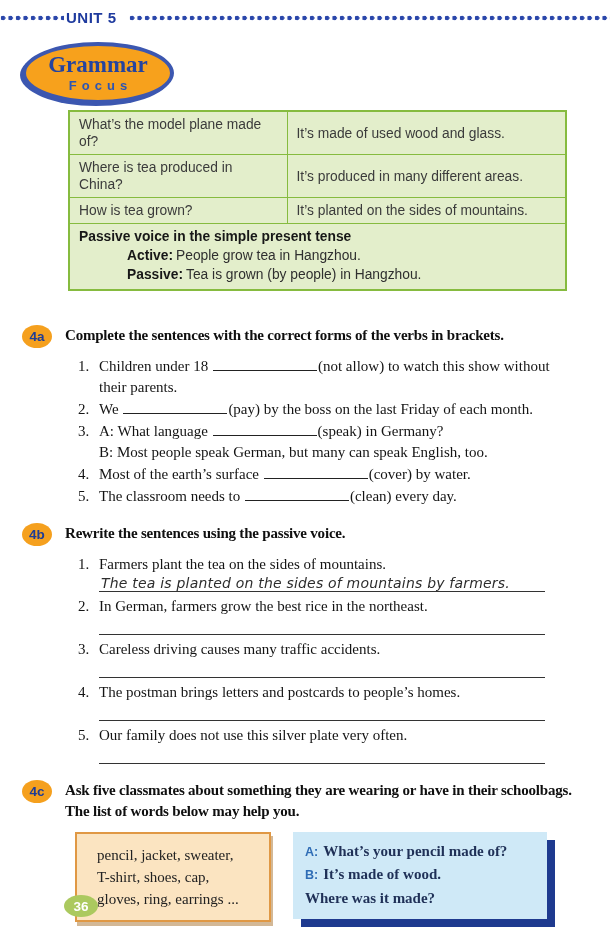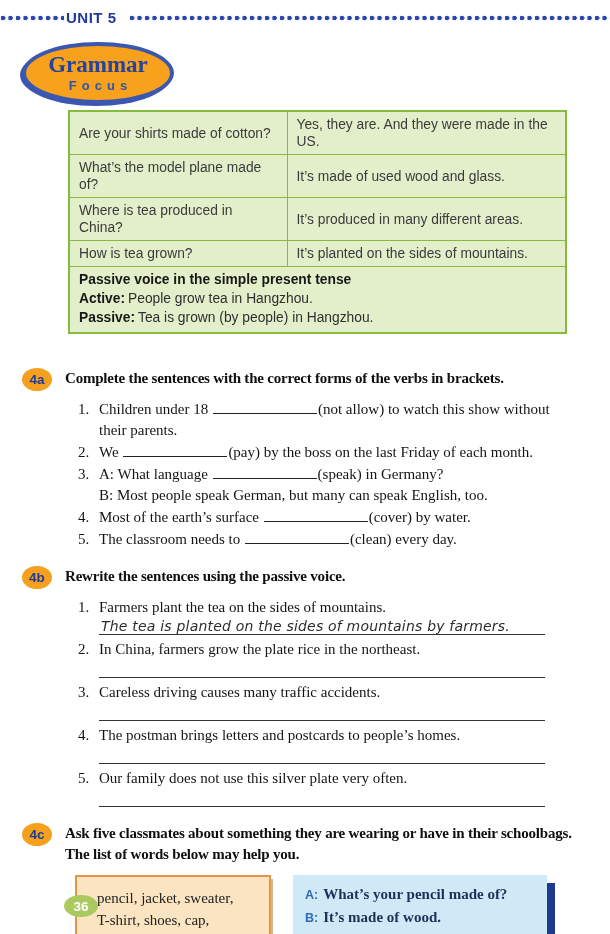--- a/index.html
+++ b/index.html
@@ -37,21 +37,21 @@
   .grammar-table {
     margin:6px 0 0 68px; width:499px; border-collapse:collapse;
     font-family:"Liberation Sans", sans-serif; font-size:13.8px; color:#3b3b3b;
     border:2px solid #86bb3f;
   }
   .grammar-table td { background:#e3eecb; border:1.5px solid #86bb3f; padding:4px 9px; line-height:17px; }
   .q-cell { width:218px; }
   .note-cell { padding:5px 9px 7px; color:#2f2f2f; }
   .note-title { font-weight:bold; color:#171717; margin-bottom:1px; }
   .note-line { line-height:1.4; }
-  .note-line b { color:#171717; margin-right:3px; }
+  .note-line b { color:#171717; margin-right:3px;margin-left:48px; }
 
   
   .exercise { position:relative; padding-left:65px; padding-right:17px; }
   .ex-4a { margin-top:34px; }
   .ex-4b { margin-top:16px; }
   .ex-4c { margin-top:14px; }
   .sec-badge {
     position:absolute; left:22px; top:0; width:30px; height:23px;
     background:#f5a01e; border-radius:50%;
     display:flex; align-items:center; justify-content:center;
@@ -112,24 +112,20 @@
     <span class="dots dots-right"></span>
   </header>
 
   <div class="gf-badge">
     <div class="gf-line1">Grammar</div>
     <div class="gf-line2">Focus</div>
   </div>
 
   <table class="grammar-table">
     <tbody>
-        <tr>
-          <td class="q-cell">Are your shirts made of cotton?</td>
-          <td class="a-cell">Yes, they are. And they were made in the US.</td>
-        </tr>
         <tr>
           <td class="q-cell">What’s the model plane made of?</td>
           <td class="a-cell">It’s made of used wood and glass.</td>
         </tr>
         <tr>
           <td class="q-cell">Where is tea produced in China?</td>
           <td class="a-cell">It’s produced in many different areas.</td>
         </tr>
         <tr>
           <td class="q-cell">How is tea grown?</td>
@@ -193,21 +189,21 @@
         <div class="gitem b-item">
           <div class="num">1.</div>
           <div class="ibody">
             <div class="iline">Farmers plant the tea on the sides of mountains.</div>
             <div class="answer-line filled"><span class="handwriting">The tea is planted on the sides of mountains by farmers.</span></div>
           </div>
         </div>
         <div class="gitem b-item">
           <div class="num">2.</div>
           <div class="ibody">
-            <div class="iline">In China, farmers grow the plate rice in the northeast.</div>
+            <div class="iline">In German, farmers grow the best rice in the northeast.</div>
             <div class="answer-line"></div>
           </div>
         </div>
         <div class="gitem b-item">
           <div class="num">3.</div>
           <div class="ibody">
             <div class="iline">Careless driving causes many traffic accidents.</div>
             <div class="answer-line"></div>
           </div>
         </div>

